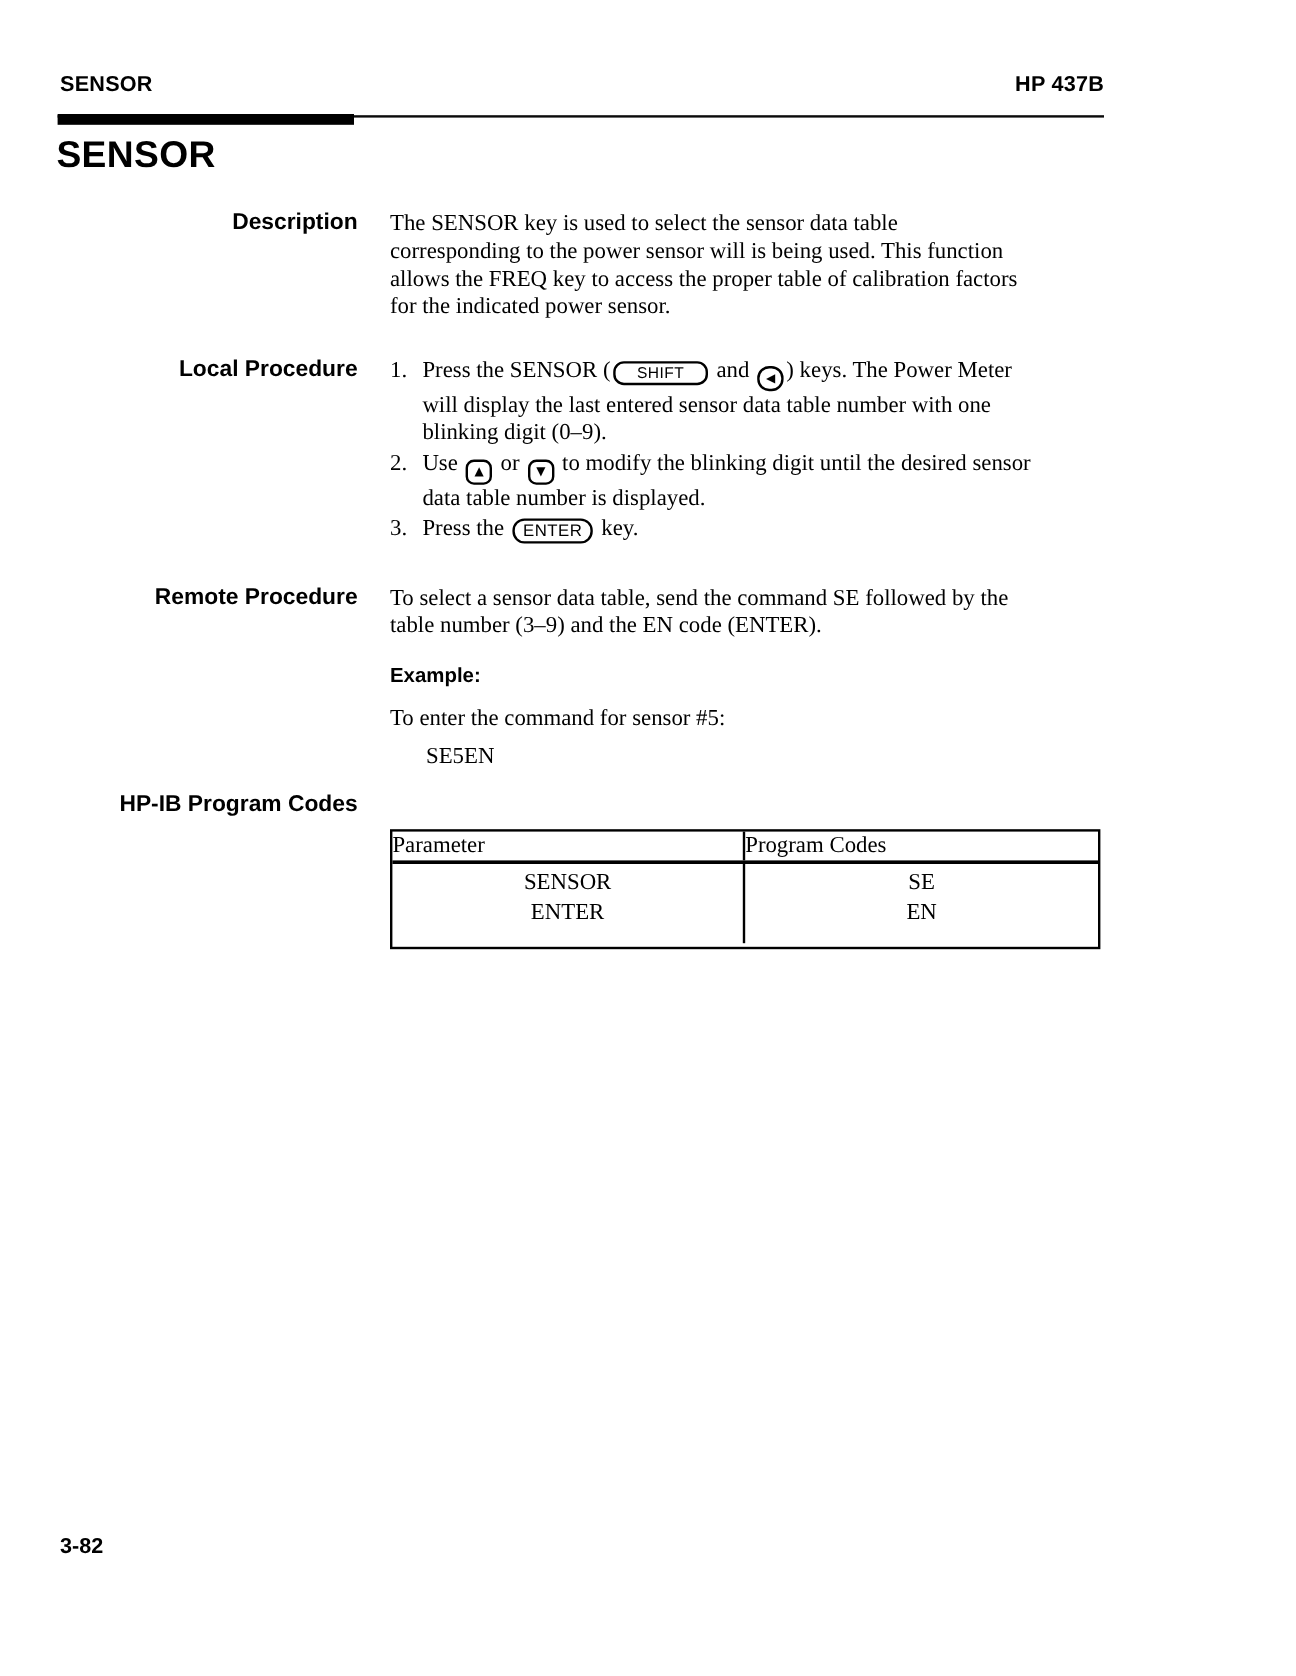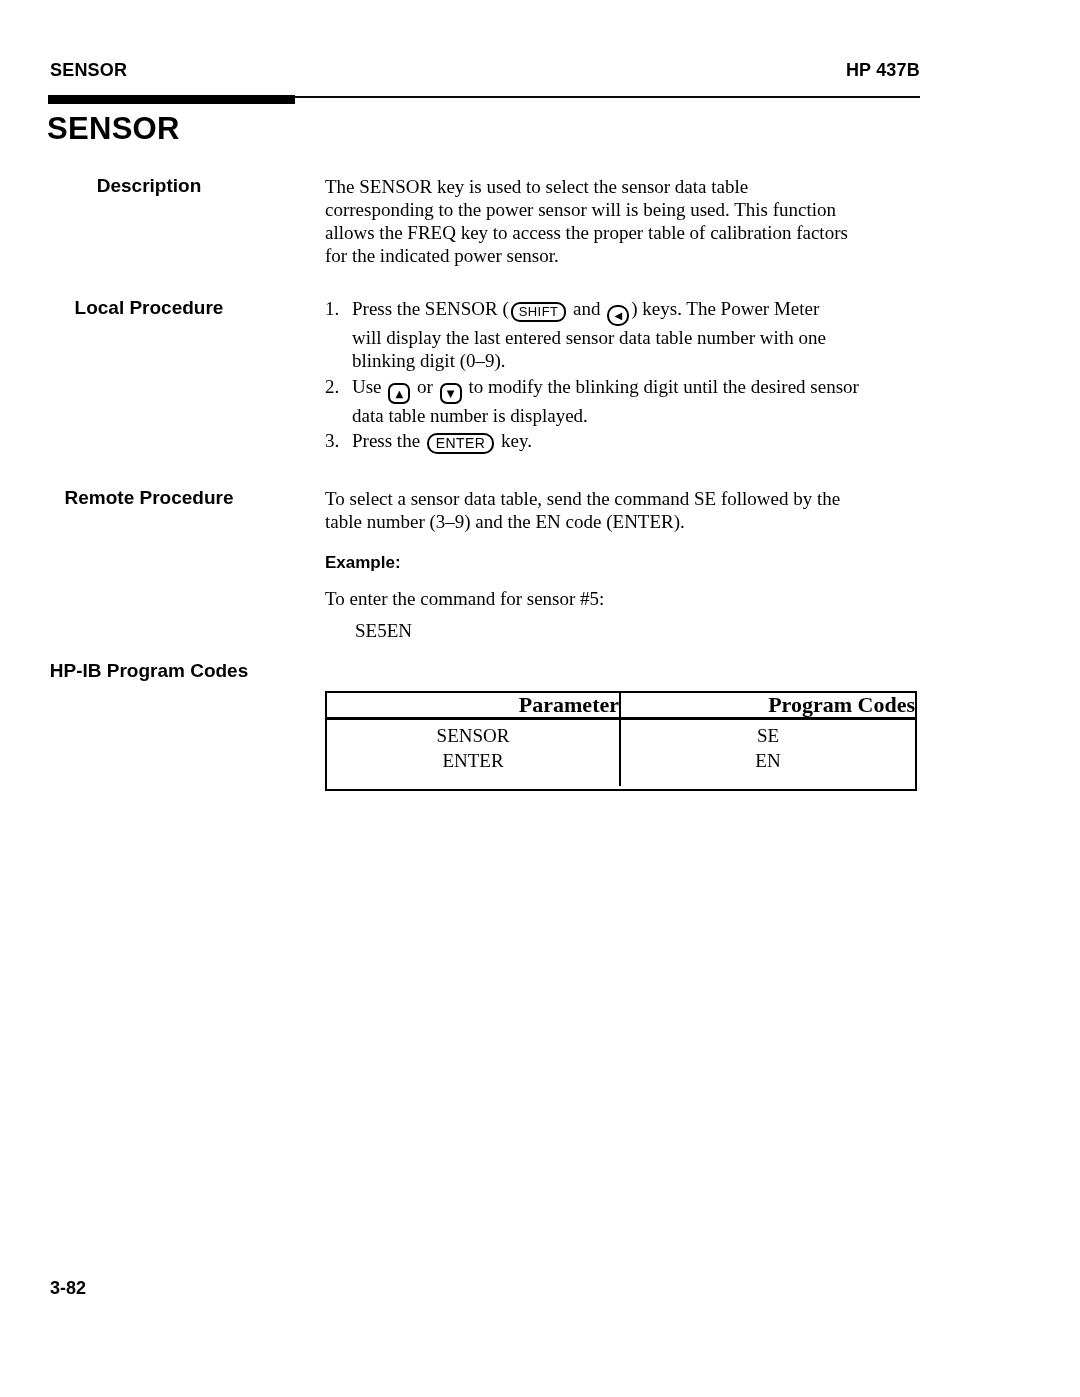--- a/index.html
+++ b/index.html
@@ -16,57 +16,57 @@
   .hdr-right { right:160px; }
   .rule-thin  { position:absolute; left:48px; top:96px; width:872px; height:2px; background:#0a0a0a; }
   .rule-thick { position:absolute; left:48px; top:95px; width:247px; height:9px; background:#000; }
   .h1 {
     position:absolute; left:47px; top:111px;
     font-family:"Liberation Sans",sans-serif; font-weight:bold;
     font-size:31px; letter-spacing:.3px;
   }
   
   .sec-label {
-    position:absolute; left:0; width:298px; text-align:center;
+    position:absolute; left:0; width:298px; text-align:right;
     font-family:"Liberation Sans",sans-serif; font-weight:bold; font-size:19px;
     white-space:nowrap;
   }
   
   .body-block { position:absolute; left:325px; }
   .bline { font-size:19px; line-height:23px; white-space:nowrap; }
   .step-line1 { font-size:19px; line-height:23px; white-space:nowrap; }
   .step-num { display:inline-block; width:27px; }
   .step-cont { padding-left:27px; }
   .mono-indent { position:absolute; left:355px; font-size:19px; white-space:nowrap; }
   .ex-head {
     position:absolute; left:325px; font-family:"Liberation Sans",sans-serif;
     font-weight:bold; font-size:17px; white-space:nowrap;
   }
   
   .kc {
     display:inline-block; border:2px solid #000; border-radius:9px;
-    padding:0 6px; margin:0 2px;
+    padding:0 18px; margin:0 2px;
     font-family:"Liberation Sans",sans-serif; font-size:13px; line-height:16px;
     letter-spacing:.4px; vertical-align:-1px; white-space:nowrap;
   }
   .kc-enter { font-size:14px; line-height:17px; padding:0 7px; border-radius:10px; }
   .kc-sq {
     display:inline-block; border:2px solid #000; width:22px; height:21px;
     text-align:center; margin:0 2px; vertical-align:-4px;
     font-family:"DejaVu Sans",sans-serif; font-size:10px; line-height:17px;
   }
   .kc-round { border-radius:10px; }
   .kc-corner { border-radius:7px; }
   
   .codes-table {
     position:absolute; left:325px; top:691px; width:592px; height:100px;
     border:2px solid #000;
   }
   .ct-head { display:flex; height:27px; border-bottom:3px solid #000; }
-  .ct-hcell { font-weight:bold; font-size:22px; line-height:24px; text-align:right; }
+  .ct-hcell { font-weight:normal; font-size:19px; line-height:24px; text-align:left; }
   .ct-col-l { width:294px; border-right:2px solid #000; }
   .ct-col-r { flex:1; }
   .ct-body { display:flex; height:66px; }
   .ct-bcol { padding-top:3px; }
   .ct-cell { font-size:19px; line-height:25px; text-align:center; }
   
   .footer {
     position:absolute; left:50px; top:1278px;
     font-family:"Liberation Sans",sans-serif; font-weight:bold; font-size:18px;
   }

